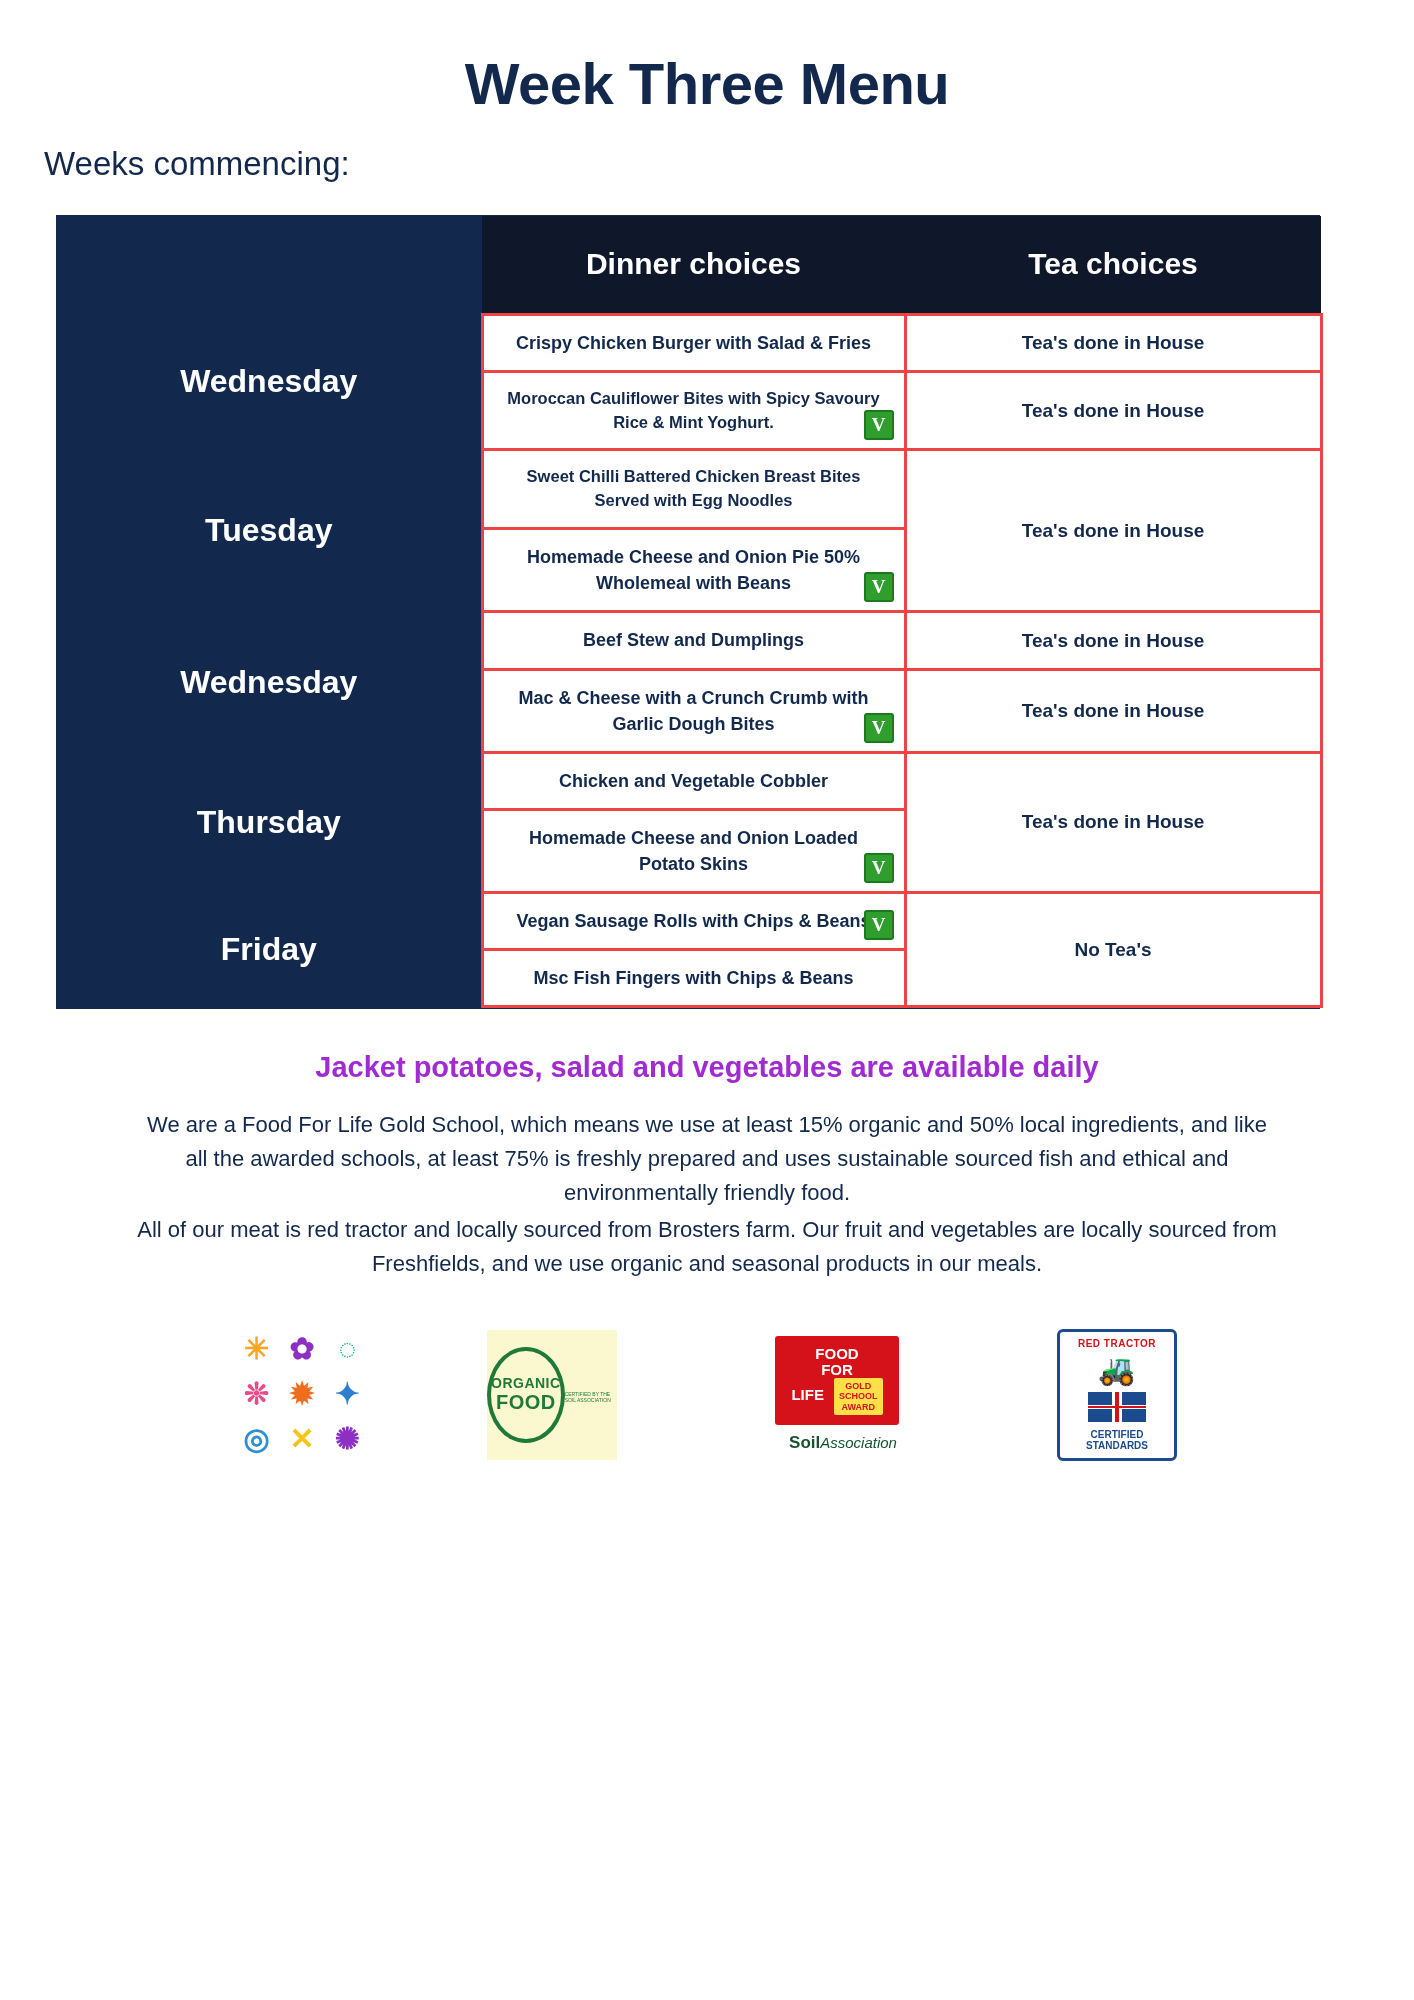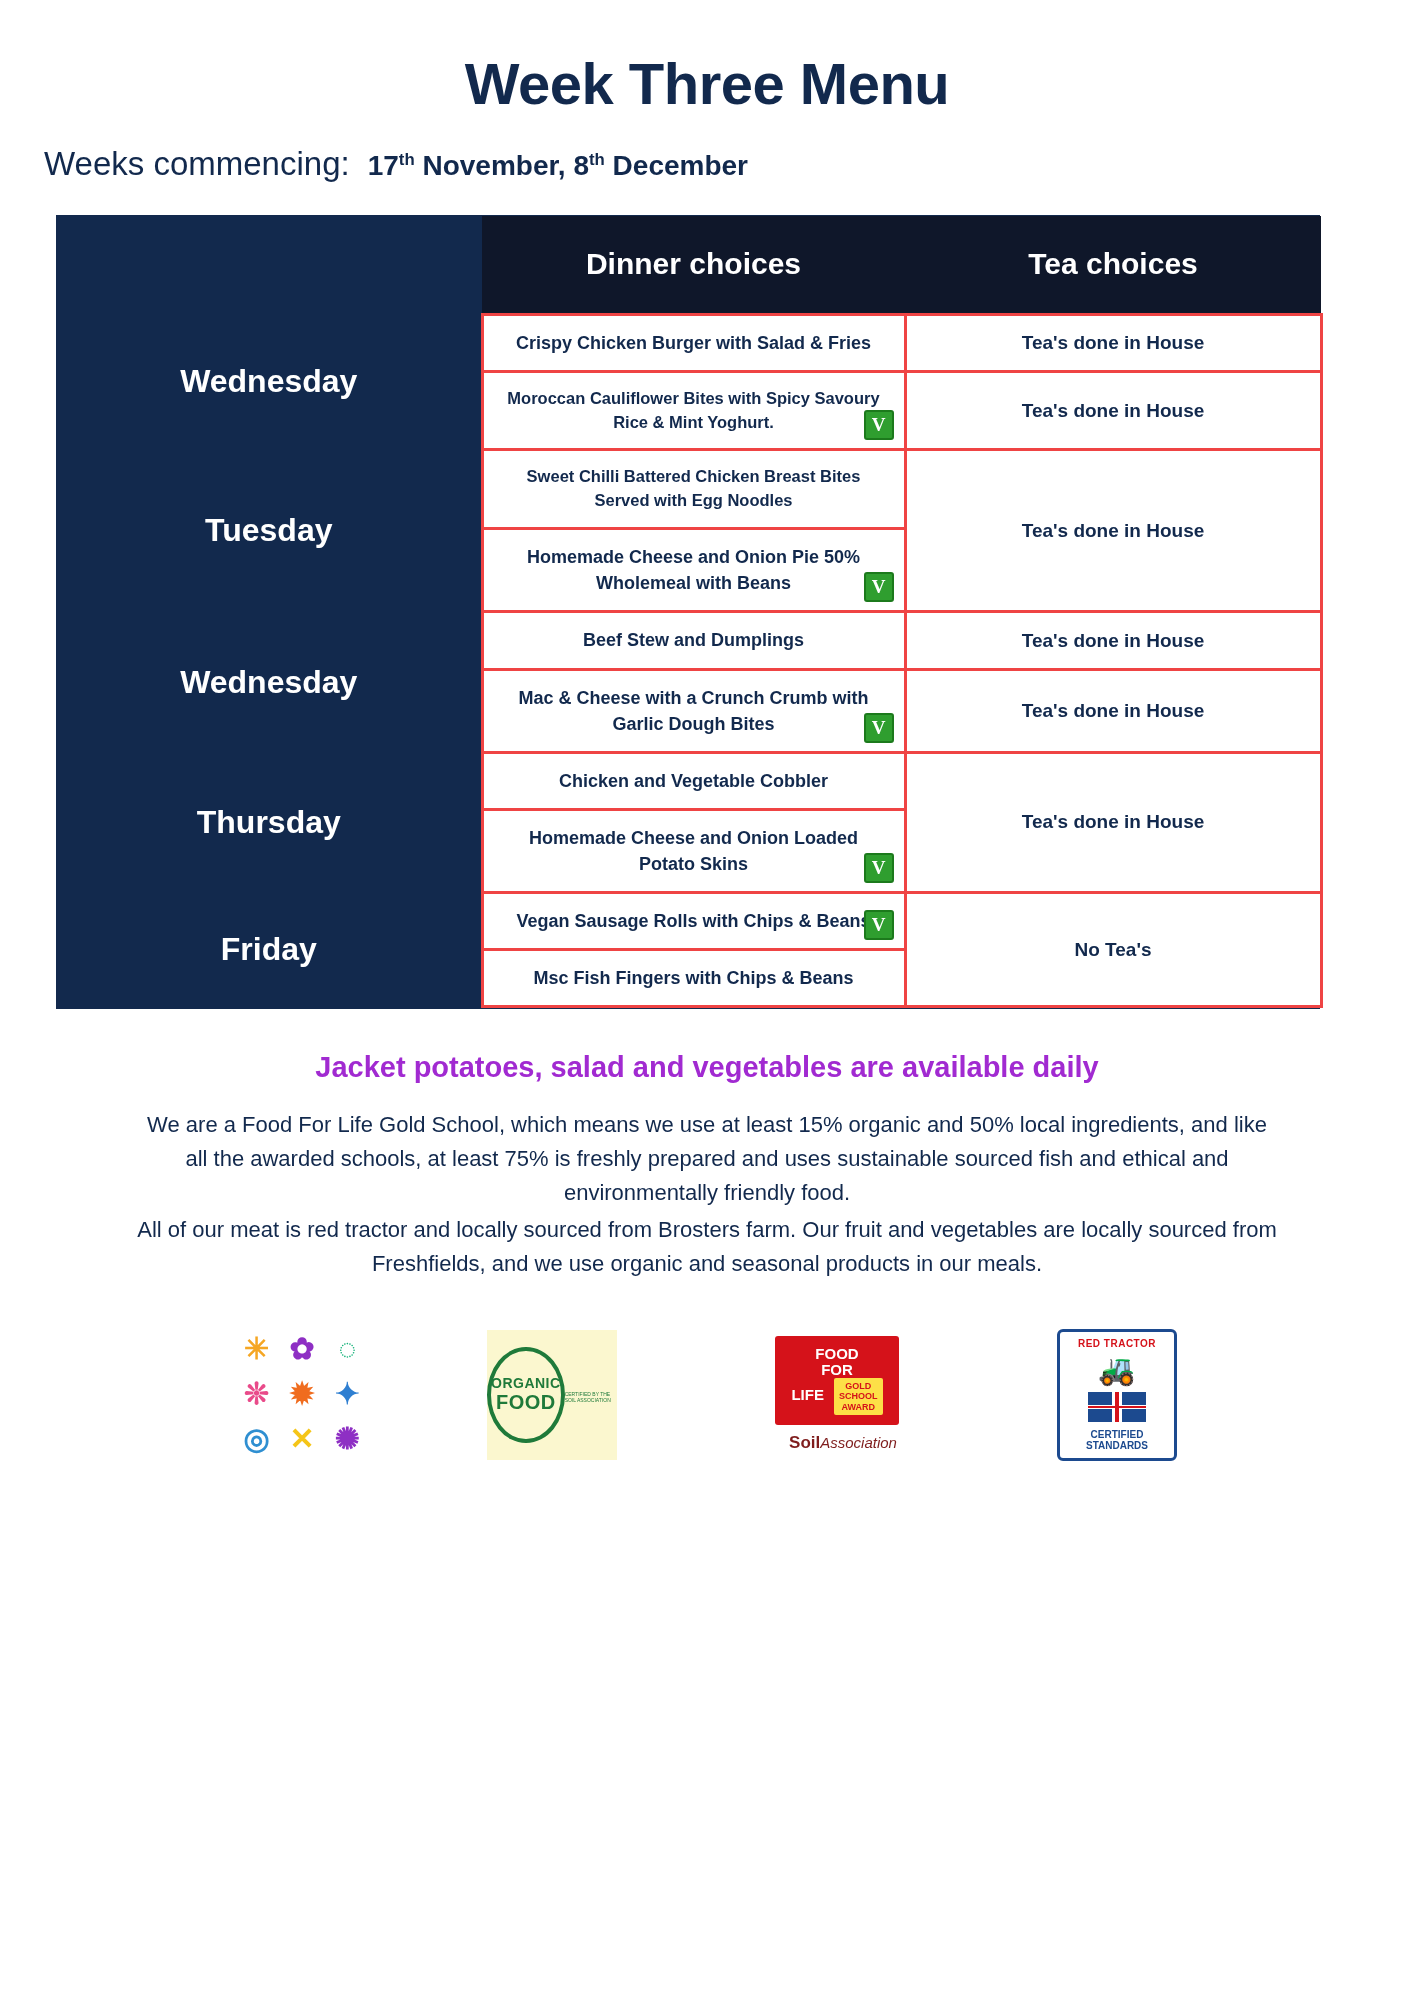--- a/index.html
+++ b/index.html
@@ -229,21 +229,21 @@
     padding: 3px 5px;
     margin-left: 6px;
     border-radius: 2px;
     vertical-align: middle;
     line-height: 1.15;
   }
   .ffl-soil {
     margin-top: 8px;
     font-size: 17px;
     font-weight: bold;
-    color: #7f1d1d;
+    color: #14532d;
     margin-left: 12px;
   }
   .ffl-soil em { font-style: italic; font-weight: normal; font-size: 15px; }
 
   
   .logo-tractor {
     width: 120px;
     height: 132px;
     border: 3px solid #1c4a8f;
     border-radius: 6px;
@@ -279,23 +279,20 @@
 </style>
 </head>
 <body>
 
 <div class="page">
 
   <h1 class="title">Week Three Menu</h1>
 
   <div class="commencing-row">
     <span class="commencing-label">Weeks commencing:</span>
-    <span class="commencing-dates">
-      <span>17</span><sup>th</sup><span> November, 8</span><sup>th</sup><span> December</span>
-    </span>
   </div>
 
   <div class="menu-table">
     <table>
       <colgroup>
         <col class="c-day">
           <col class="c-din">
           <col class="c-tea">
       </colgroup>
       <thead>

